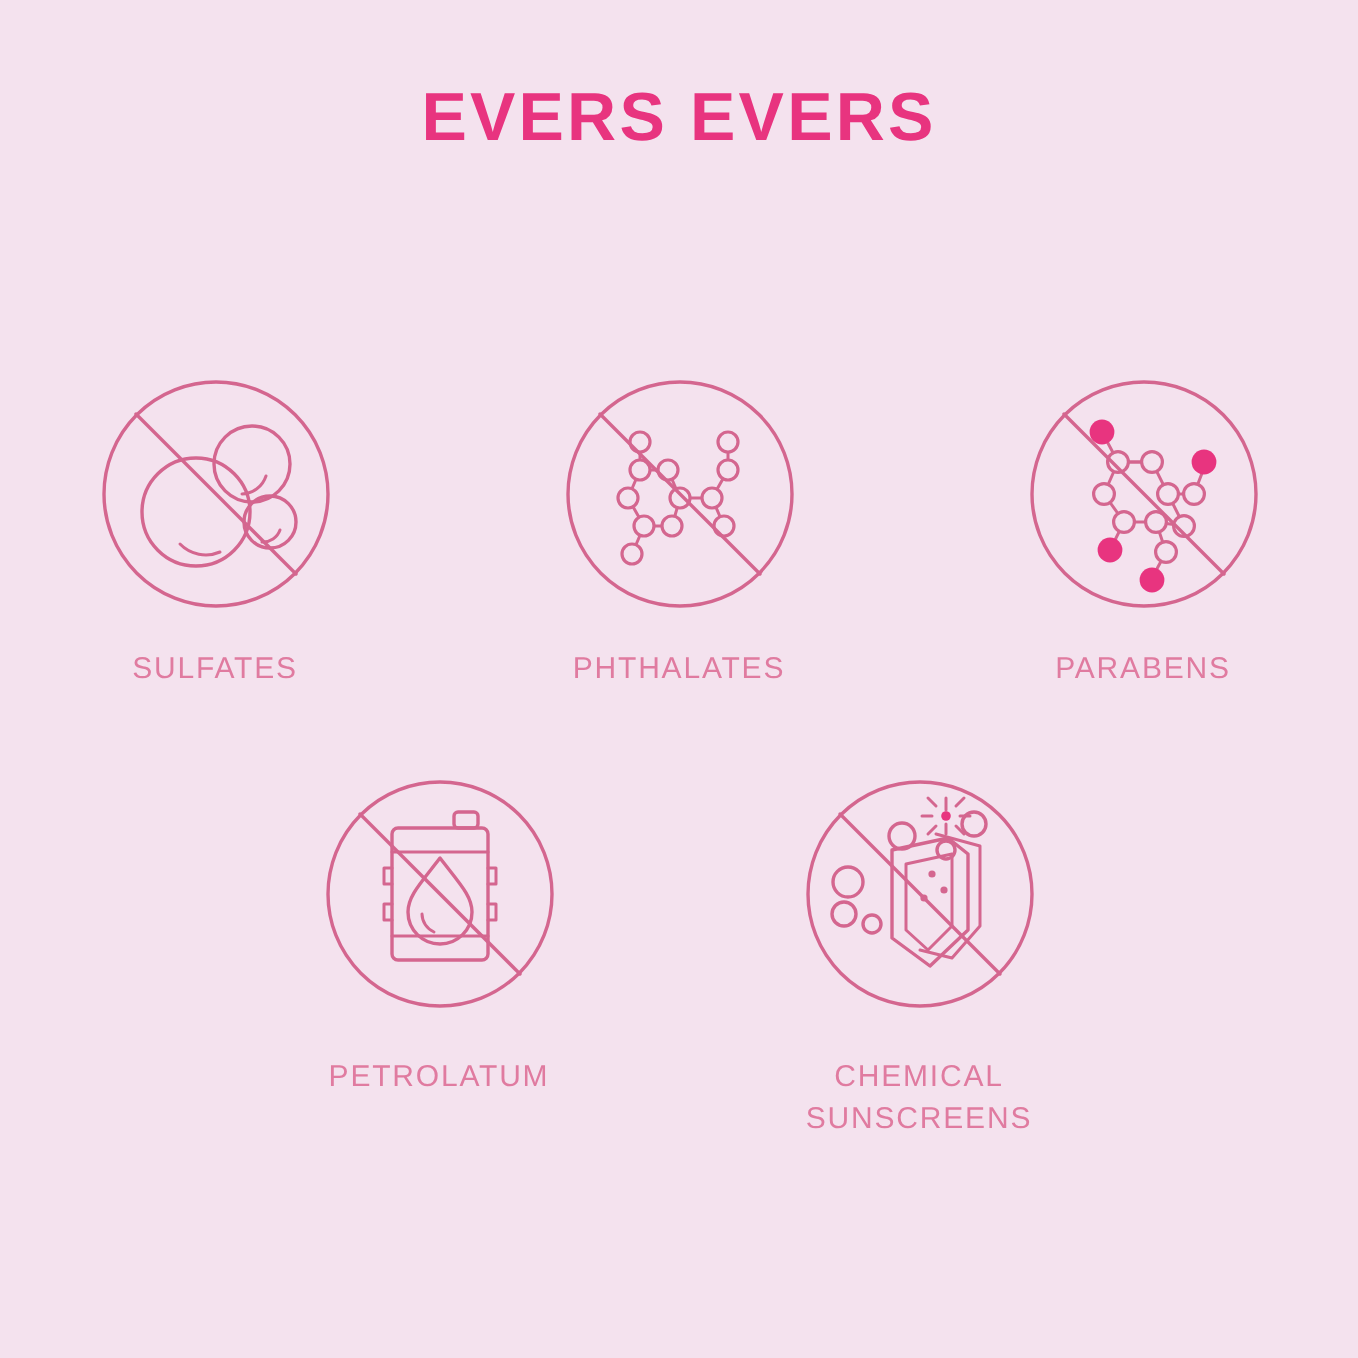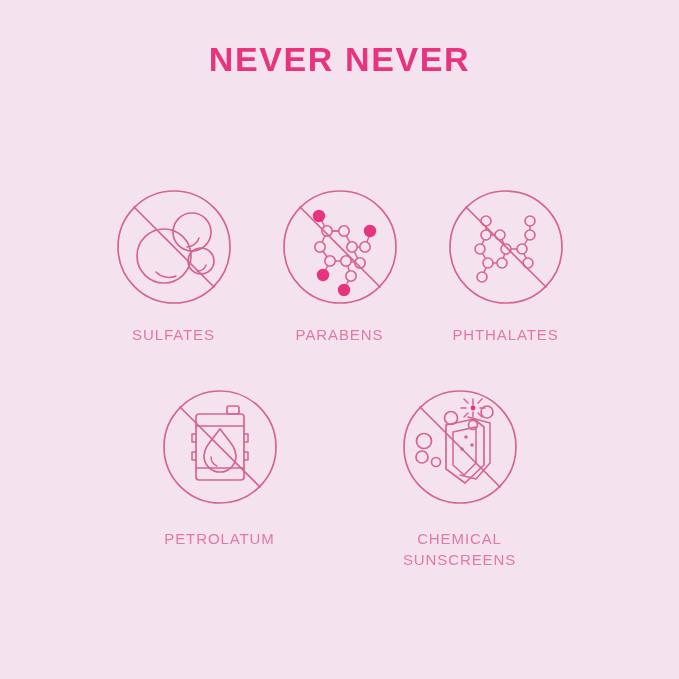--- a/index.html
+++ b/index.html
@@ -50,21 +50,21 @@
     position: absolute;
     left: 0;
     right: 0;
     top: 185px;
   }
   .row {
     display: flex;
     justify-content: center;
     align-items: flex-start;
   }
-  .row-1 { }
+  .row-1 { gap: 66px; }
   .row-2 { gap: 74px; margin-top: 40px; }
 
   .cell {
     width: 166px;
     display: flex;
     flex-direction: column;
     align-items: center;
   }
   .icon-wrap {
     width: 124px;
@@ -115,21 +115,21 @@
     fill: #d4668f;
     stroke: none;
   }
 </style>
 </head>
 <body>
 
 <div class="page">
 
   <div class="header">
-    <h1 class="title">NEVER NEVER</h1>
+    <h1 class="title">EVERS EVERS</h1>
   </div>
 
   <div class="grid">
 
     <div class="row row-1">
 
       <div class="cell">
         <span class="icon-wrap">
           <svg viewBox="0 0 124 124" xmlns="http://www.w3.org/2000/svg">
             <circle class="ic" cx="62" cy="62" r="56"></circle>
@@ -140,20 +140,58 @@
             <circle class="ic" cx="80" cy="47" r="19"></circle>
             <path class="ic-thin" d="M75 62 a13 13 0 0 0 12 -9"></path>
 
             <circle class="ic" cx="89" cy="76" r="13"></circle>
             <path class="ic-thin" d="M85 86 a9 9 0 0 0 9 -6"></path>
 
             <line class="ic" x1="22" y1="22" x2="102" y2="102"></line>
           </svg>
         </span>
         <div class="cell-label">SULFATES</div>
+      </div>
+
+      <div class="cell">
+        <span class="icon-wrap">
+          <svg viewBox="0 0 124 124" xmlns="http://www.w3.org/2000/svg">
+            <circle class="ic" cx="62" cy="62" r="56"></circle>
+            <g class="ic-thin">
+              <line x1="42" y1="36" x2="42" y2="50"></line>
+              <line x1="42" y1="50" x2="56" y2="50"></line>
+              <line x1="42" y1="50" x2="36" y2="64"></line>
+              <line x1="56" y1="50" x2="62" y2="64"></line>
+              <line x1="36" y1="64" x2="44" y2="78"></line>
+              <line x1="62" y1="64" x2="78" y2="64"></line>
+              <line x1="62" y1="64" x2="58" y2="78"></line>
+              <line x1="44" y1="78" x2="58" y2="78"></line>
+              <line x1="44" y1="78" x2="38" y2="92"></line>
+              <line x1="78" y1="64" x2="86" y2="50"></line>
+              <line x1="78" y1="64" x2="84" y2="78"></line>
+              <line x1="86" y1="50" x2="86" y2="36"></line>
+            </g>
+            <g class="ic-bg">
+              <circle cx="42" cy="36" r="5"></circle>
+              <circle cx="42" cy="50" r="5"></circle>
+              <circle cx="56" cy="50" r="5"></circle>
+              <circle cx="36" cy="64" r="5"></circle>
+              <circle cx="62" cy="64" r="5"></circle>
+              <circle cx="44" cy="78" r="5"></circle>
+              <circle cx="58" cy="78" r="5"></circle>
+              <circle cx="38" cy="92" r="5"></circle>
+              <circle cx="78" cy="64" r="5"></circle>
+              <circle cx="86" cy="50" r="5"></circle>
+              <circle cx="86" cy="36" r="5"></circle>
+              <circle cx="84" cy="78" r="5"></circle>
+            </g>
+            <line class="ic" x1="22" y1="22" x2="102" y2="102"></line>
+          </svg>
+        </span>
+        <div class="cell-label">PHTHALATES</div>
       </div>
 
       <div class="cell">
         <span class="icon-wrap">
           <svg viewBox="0 0 124 124" xmlns="http://www.w3.org/2000/svg">
             <circle class="ic" cx="62" cy="62" r="56"></circle>
 
             <g class="ic-thin">
               <line x1="41" y1="31" x2="49" y2="46"></line>
               <line x1="49" y1="46" x2="66" y2="46"></line>
@@ -189,58 +227,20 @@
               <circle cx="45" cy="90" r="6.2"></circle>
               <circle cx="66" cy="105" r="6.2"></circle>
             </g>
 
             <line class="ic" x1="22" y1="22" x2="102" y2="102"></line>
           </svg>
         </span>
         <div class="cell-label">PARABENS</div>
       </div>
 
-      <div class="cell">
-        <span class="icon-wrap">
-          <svg viewBox="0 0 124 124" xmlns="http://www.w3.org/2000/svg">
-            <circle class="ic" cx="62" cy="62" r="56"></circle>
-            <g class="ic-thin">
-              <line x1="42" y1="36" x2="42" y2="50"></line>
-              <line x1="42" y1="50" x2="56" y2="50"></line>
-              <line x1="42" y1="50" x2="36" y2="64"></line>
-              <line x1="56" y1="50" x2="62" y2="64"></line>
-              <line x1="36" y1="64" x2="44" y2="78"></line>
-              <line x1="62" y1="64" x2="78" y2="64"></line>
-              <line x1="62" y1="64" x2="58" y2="78"></line>
-              <line x1="44" y1="78" x2="58" y2="78"></line>
-              <line x1="44" y1="78" x2="38" y2="92"></line>
-              <line x1="78" y1="64" x2="86" y2="50"></line>
-              <line x1="78" y1="64" x2="84" y2="78"></line>
-              <line x1="86" y1="50" x2="86" y2="36"></line>
-            </g>
-            <g class="ic-bg">
-              <circle cx="42" cy="36" r="5"></circle>
-              <circle cx="42" cy="50" r="5"></circle>
-              <circle cx="56" cy="50" r="5"></circle>
-              <circle cx="36" cy="64" r="5"></circle>
-              <circle cx="62" cy="64" r="5"></circle>
-              <circle cx="44" cy="78" r="5"></circle>
-              <circle cx="58" cy="78" r="5"></circle>
-              <circle cx="38" cy="92" r="5"></circle>
-              <circle cx="78" cy="64" r="5"></circle>
-              <circle cx="86" cy="50" r="5"></circle>
-              <circle cx="86" cy="36" r="5"></circle>
-              <circle cx="84" cy="78" r="5"></circle>
-            </g>
-            <line class="ic" x1="22" y1="22" x2="102" y2="102"></line>
-          </svg>
-        </span>
-        <div class="cell-label">PHTHALATES</div>
-      </div>
-
     </div>
 
     <div class="row row-2">
 
       <div class="cell">
         <span class="icon-wrap">
           <svg viewBox="0 0 124 124" xmlns="http://www.w3.org/2000/svg">
             <circle class="ic" cx="62" cy="62" r="56"></circle>
 
             <rect class="ic" x="69" y="21" width="12" height="8" rx="2"></rect>

